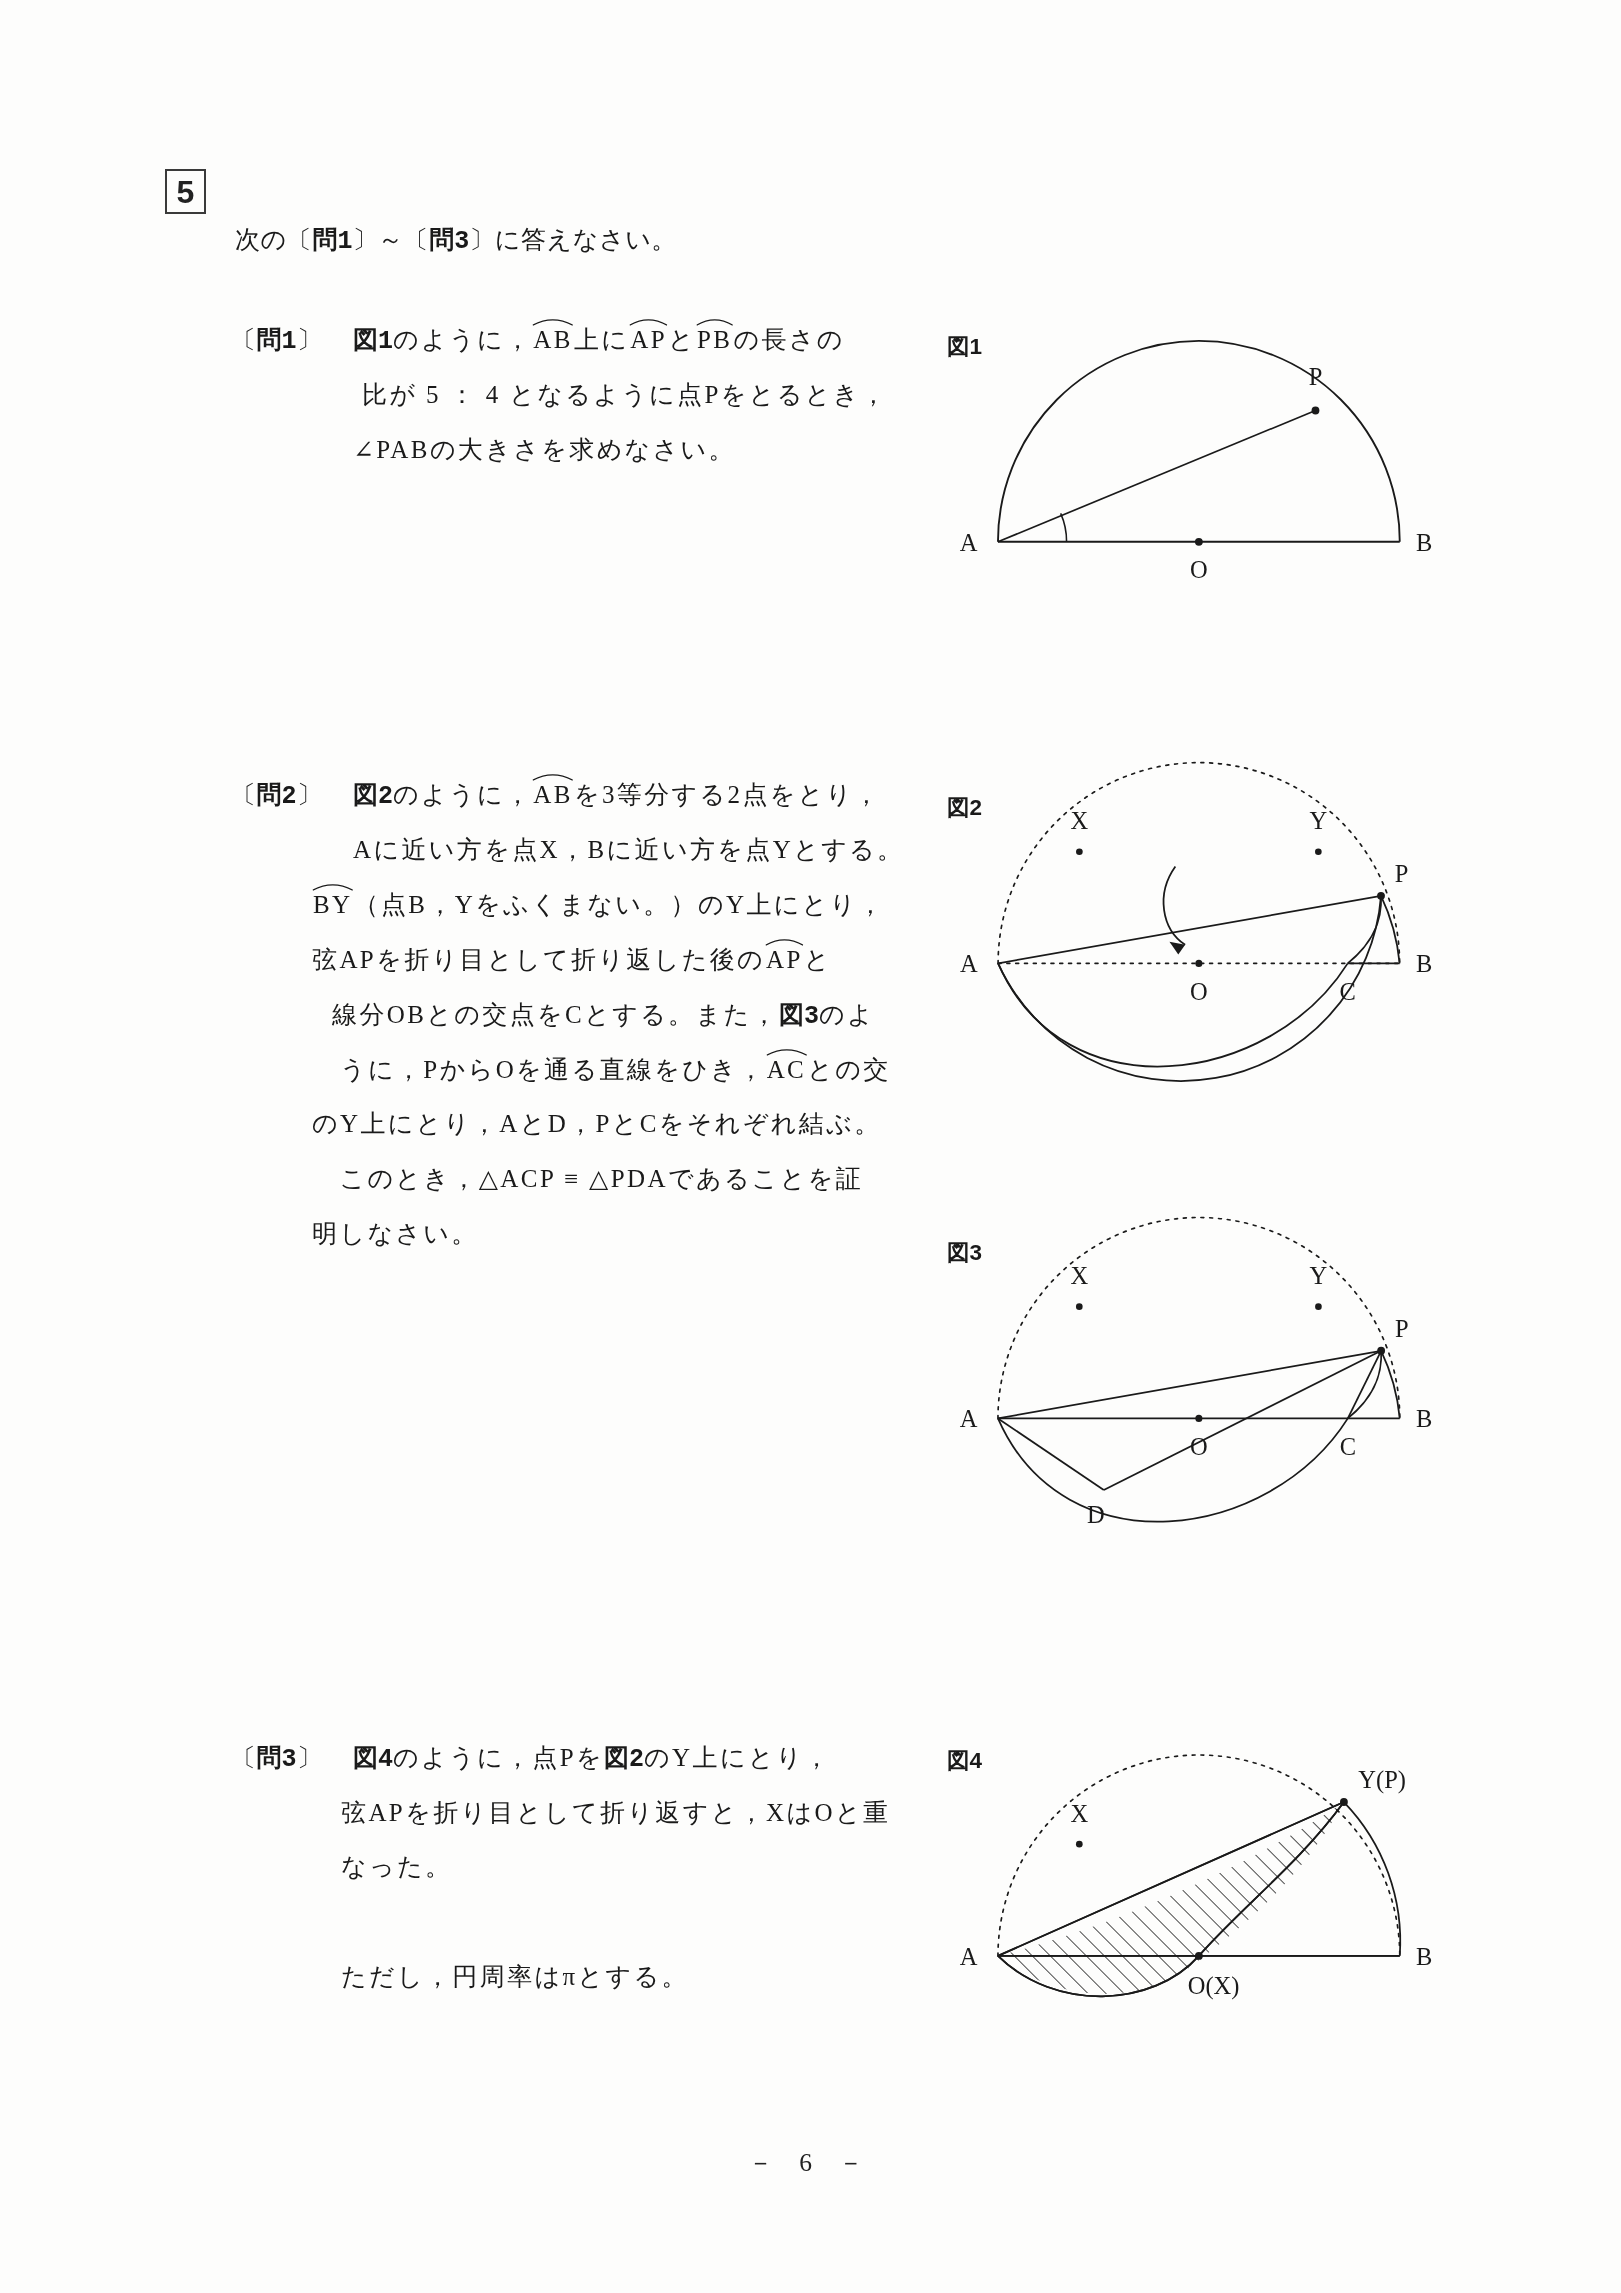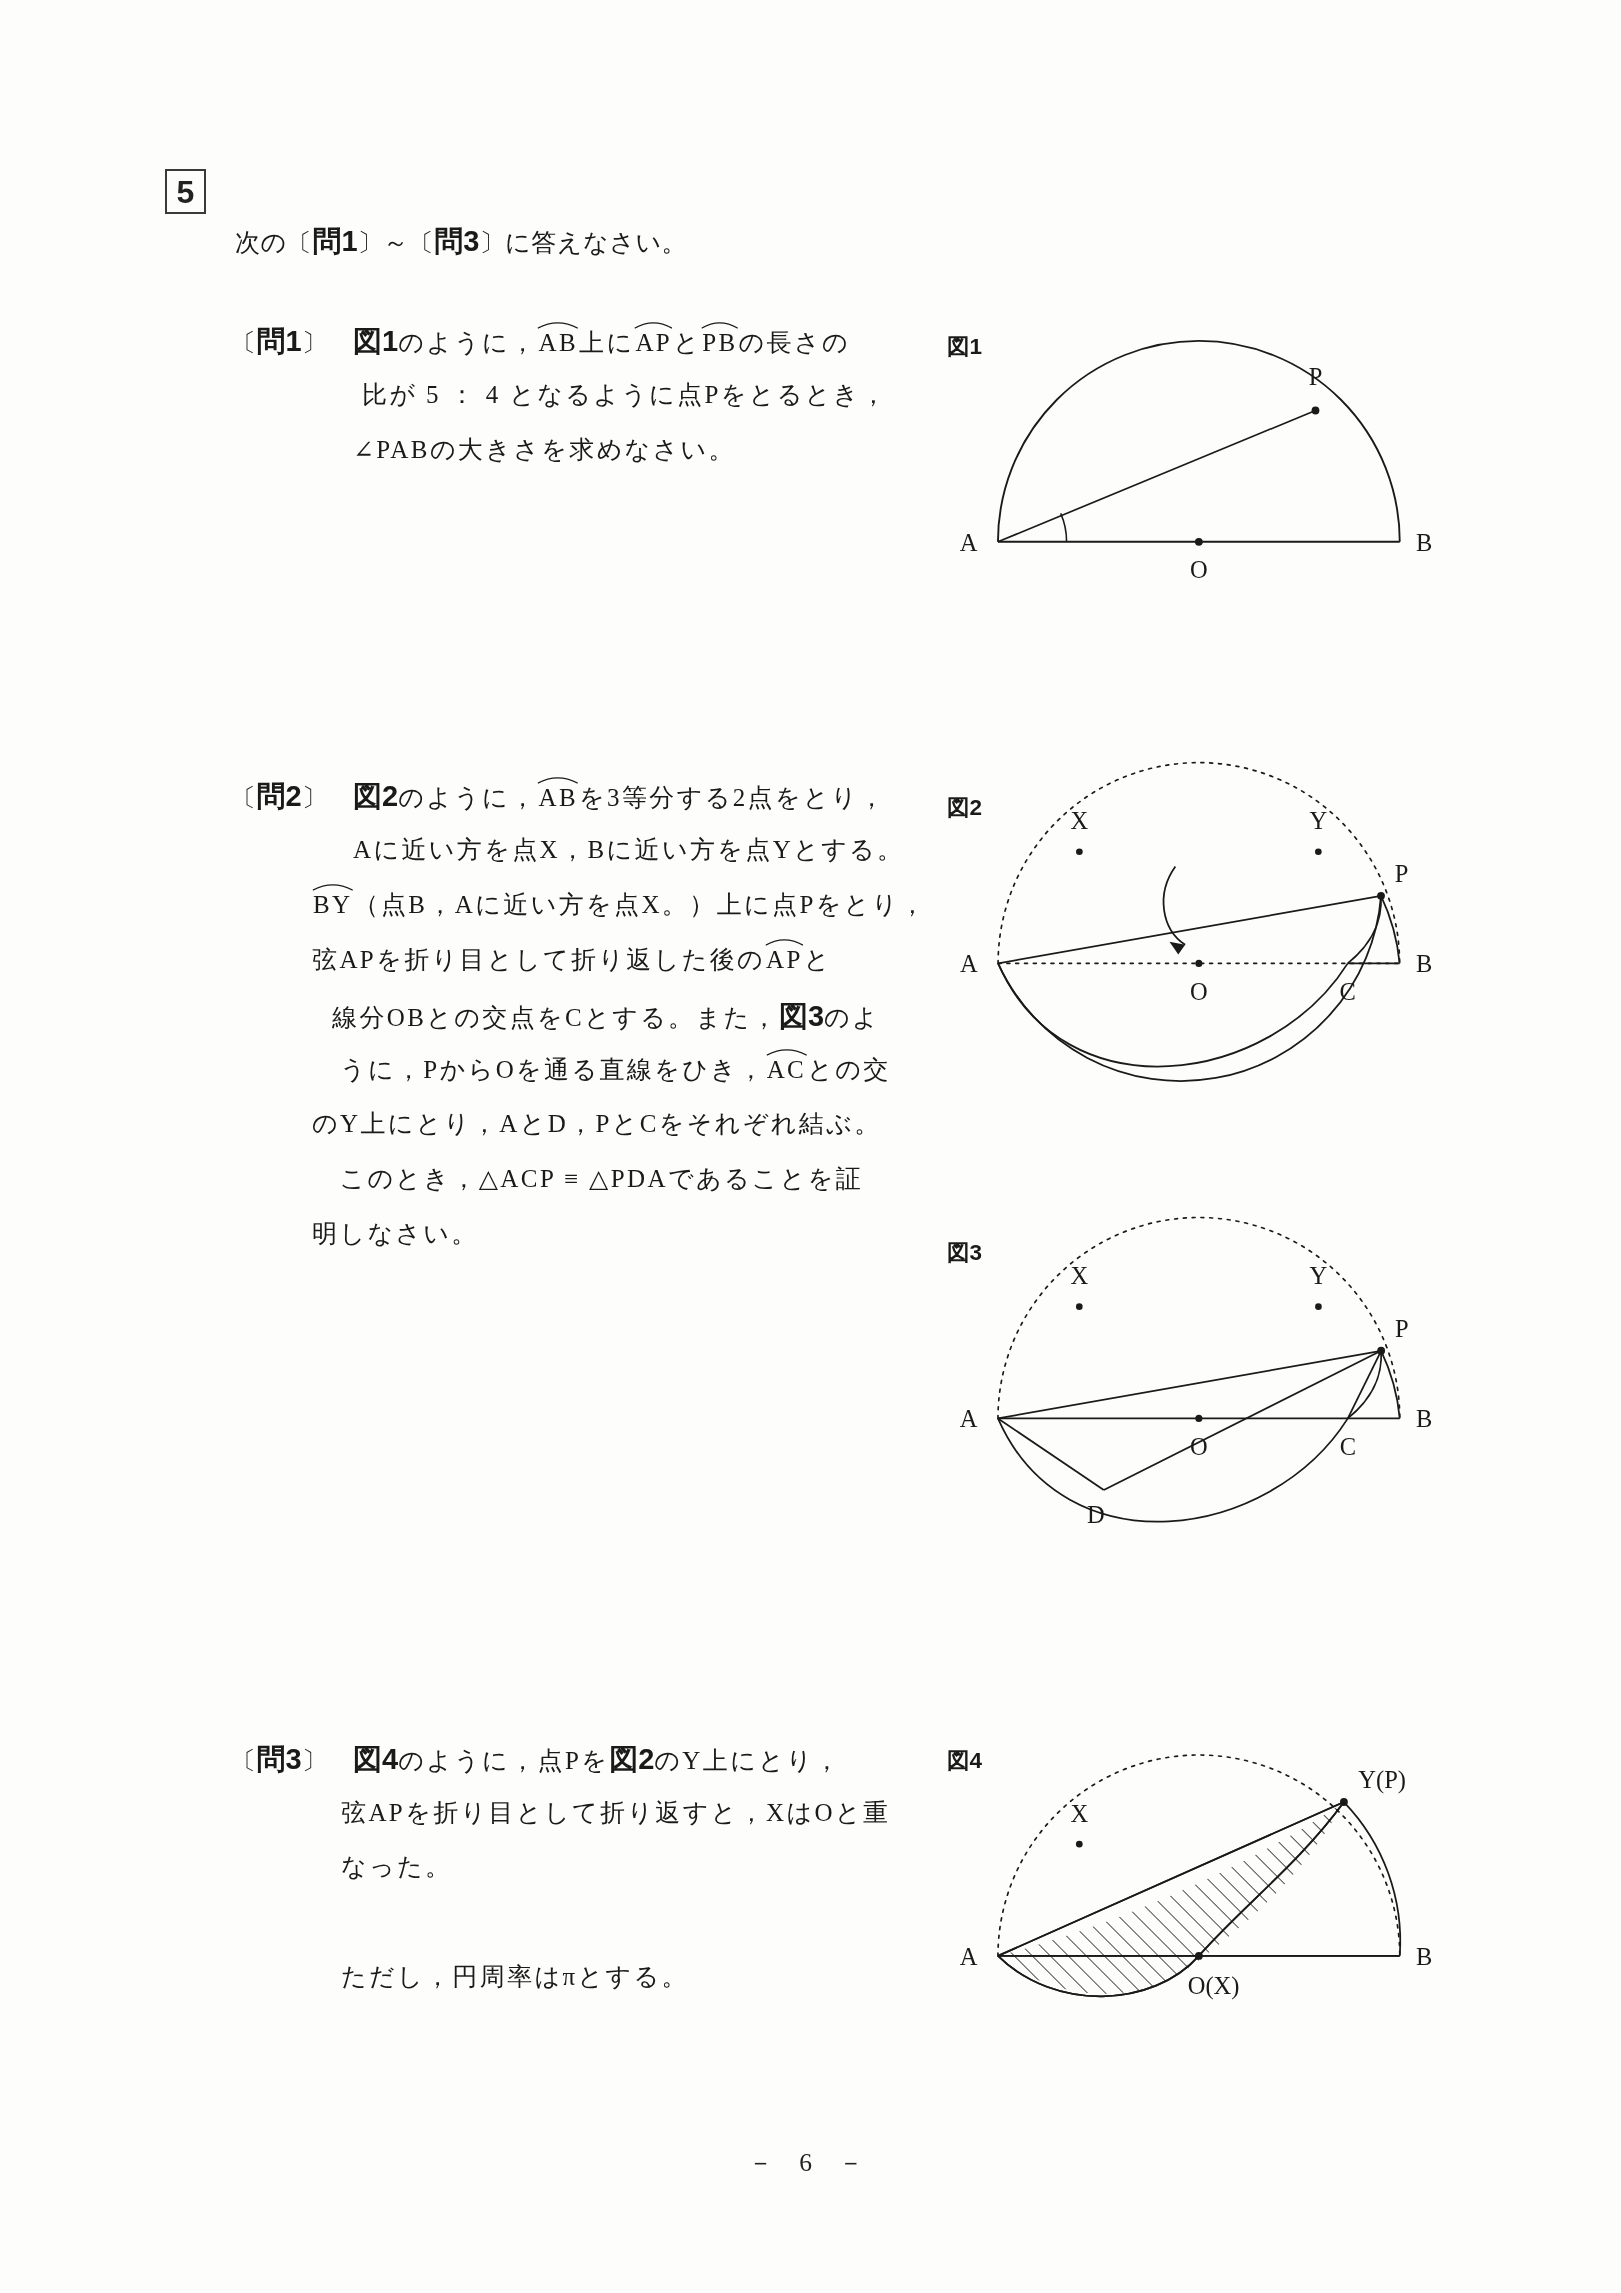--- a/index.html
+++ b/index.html
@@ -39,23 +39,23 @@
   
   .tline {
     position: absolute;
     white-space: nowrap;
     font-size: 25px;
     letter-spacing: 0.6px;
     line-height: 1;
   }
   .tline.sp { letter-spacing: 2.4px; }
   .bold-label {
-    font-family: Liberation Sans, sans-serif;
+    font-family: Liberation Mono, monospace;
     font-weight: bold;
-    font-size: 29px;
+    font-size: 25px;
     letter-spacing: 0px;
   }
 
   
   .arcover {
     position: relative;
     display: inline-block;
     padding: 0 1px;
   }
   .arcover > .txt { display: inline-block; }
@@ -186,21 +186,21 @@
 
   <div class="tline sp" style="left:353px; top:837px;">
     <span>Aに近い方を点X，Bに近い方を点Yとする。</span>
   </div>
 
   <div class="tline sp" style="left:312px; top:892px;">
     <span class="arcover"><span class="cap">
           <svg viewBox="0 0 100 14" preserveAspectRatio="none">
             <path d="M2 13 Q50 -4 98 13" fill="none" stroke="#1a1a1a" stroke-width="2.2"></path>
           </svg>
-        </span><span class="txt">BY</span></span><span>（点B，Aに近い方を点X。）上に点Pをとり，</span>
+        </span><span class="txt">BY</span></span><span>（点B，Yをふくまない。）のY上にとり，</span>
   </div>
 
   <div class="tline sp" style="left:312px; top:947px;">
     <span>弦APを折り目として折り返した後の</span><span class="arcover"><span class="cap">
           <svg viewBox="0 0 100 14" preserveAspectRatio="none">
             <path d="M2 13 Q50 -4 98 13" fill="none" stroke="#1a1a1a" stroke-width="2.2"></path>
           </svg>
         </span><span class="txt">AP</span></span><span>と</span>
   </div>
 

